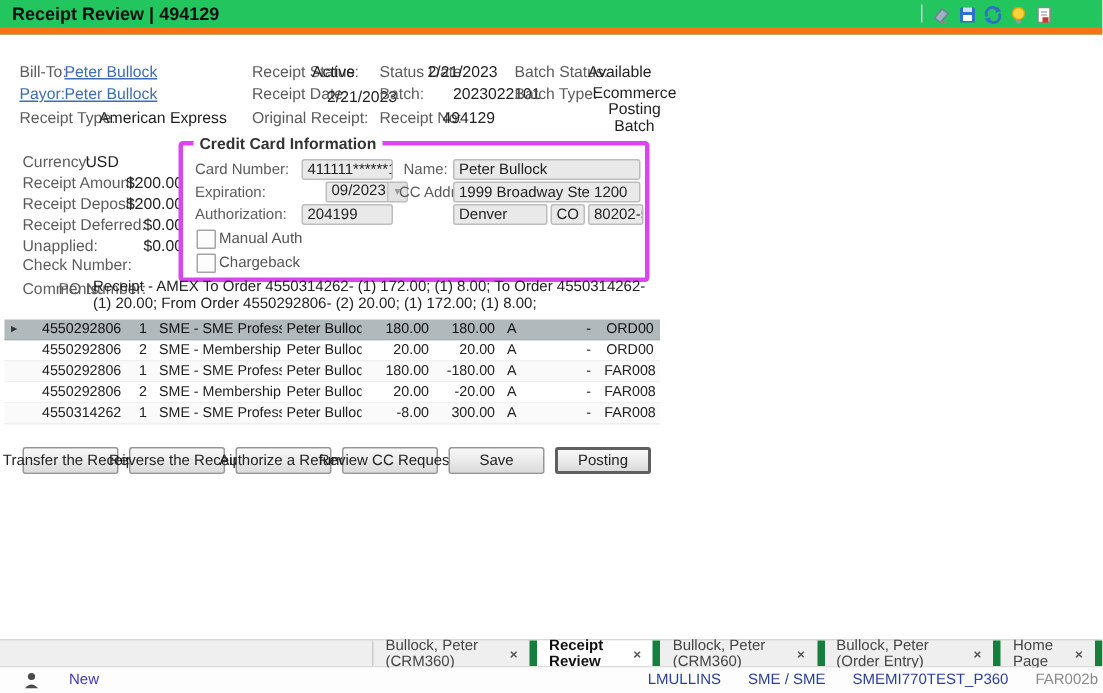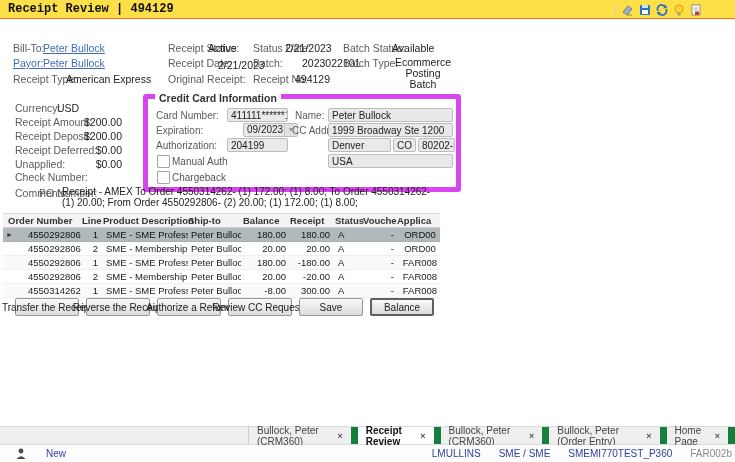--- a/index.html
+++ b/index.html
@@ -4,29 +4,29 @@
 <style>
   html,body{margin:0;padding:0;}
   body{width:735px;height:462px;position:relative;overflow:hidden;background:#fff;
        font-family:"Liberation Sans",sans-serif;color:#222;}
   .abs{position:absolute;white-space:nowrap;}
   .lbl{font-size:10.5px;color:#5c5c5c;}
   .val{font-size:10.5px;color:#222;}
   .link{font-size:10.5px;color:#3e6db5;text-decoration:underline;cursor:pointer;}
 
   
-  .titlebar{position:absolute;top:0;left:0;right:0;height:18px;background:#fde047;border-bottom:1px solid #f97316;font-family:Liberation Mono, monospace;}
+  .titlebar{position:absolute;top:0;left:0;right:0;height:18px;background:#22c55e;border-bottom:5px solid #f97316;}
   .page-title{position:absolute;left:8px;top:2px;font-size:12px;font-weight:bold;color:#101010;}
   .toolbar{position:absolute;right:33px;top:3px;display:flex;gap:5px;align-items:center;
            border-left:1px solid #d0d0d0;padding-left:7px;height:12px;}
   .tb-icon{width:12px;height:12px;display:inline-block;cursor:pointer;}
 
   
-  .groupbox{position:absolute;left:143px;top:94px;width:308px;height:88px;
-            border:5px solid #d946ef;border-radius:3px;text-decoration:underline;}
+  .groupbox{position:absolute;left:119px;top:94px;width:308px;height:88px;
+            border:3px solid #d946ef;border-radius:3px;text-decoration:underline;}
   .groupbox-title{position:absolute;left:7px;top:-7px;background:#fff;padding:0 4px;
                   font-size:10.5px;font-weight:bold;color:#333;}
   .tbox{position:absolute;background:#e9e9e9;border:1px solid #bdbdbd;border-radius:2px;
         font-size:10px;color:#222;height:14px;line-height:12px;padding:1px 3px;
         box-sizing:border-box;overflow:hidden;white-space:nowrap;}
   .ddl{display:flex;align-items:center;justify-content:space-between;padding-right:0;}
   .ddl .arrow{border-left:1px solid #c4c4c4;width:12px;text-align:center;color:#9a9a9a;
               font-size:8px;align-self:stretch;line-height:12px;background:#e2e2e2;}
   .chk{position:absolute;width:11px;height:11px;background:#fdfdfd;border:1px solid #a5a5a5;
        border-radius:1px;cursor:pointer;}
@@ -63,21 +63,21 @@
        background:linear-gradient(#f9f9f9,#dbdbdb);border:1px solid #979797;border-radius:2px;
        display:flex;align-items:center;justify-content:center;box-sizing:border-box;
        font-family:"Liberation Sans",sans-serif;white-space:nowrap;}
   .btn.default{border:2px solid #5f5f5f;}
 
   
   .tabstrip{position:absolute;left:0;top:426px;right:0;height:19px;background:#efefef;
             border-top:1px solid #d9d9d9;border-bottom:1px solid #dcdcdc;
             display:flex;align-items:stretch;padding-left:248px;box-sizing:border-box;}
   .tab{display:flex;align-items:center;padding:0 8px;font-size:10px;color:#444;
-       border-right:7px solid #15803d;cursor:pointer;}
+       border-right:5px solid #15803d;cursor:pointer;}
   .tab:first-child{border-left:1px solid #cdcdcd;}
   .tab.active{background:#fff;font-weight:bold;color:#111;}
   .tab-close{margin-left:7px;color:#555;font-weight:bold;font-size:9px;cursor:pointer;}
 
   
   .statusbar{position:absolute;left:0;top:445px;right:0;height:17px;background:#fdfdfd;font-size:10px;}
   .sb-left{position:absolute;left:16px;top:3px;display:flex;align-items:center;gap:20px;}
   .sb-new{color:#3a3ab8;cursor:pointer;}
   .sb-right{position:absolute;right:3px;top:3px;display:flex;gap:18px;}
   .sb-link{color:#2b3f9e;cursor:pointer;}
@@ -189,41 +189,29 @@
   <div class="tbox" style="left:180px;top:24px;width:125px;">1999 Broadway Ste 1200</div>
 
   <span class="abs lbl" style="left:8px;top:41px;font-size:10px;">Authorization:</span>
   <div class="tbox" style="left:79px;top:39px;width:61px;">204199</div>
   <div class="tbox" style="left:180px;top:39px;width:63px;">Denver</div>
   <div class="tbox" style="left:245px;top:39px;width:23px;">CO</div>
   <div class="tbox" style="left:270px;top:39px;width:37px;">80202-573</div>
 
   <span class="chk" style="left:9px;top:56px;"></span>
   <span class="abs chk-lbl" style="left:24px;top:57px;">Manual Auth</span>
-  <div class="tbox" style="left:180px;top:55px;width:125px;">USA</div>
 
   <span class="chk" style="left:9px;top:72px;"></span>
   <span class="abs chk-lbl" style="left:24px;top:73px;">Chargeback</span>
 </div>
 
 <span class="abs lbl" style="left:15px;top:187px;">Comments:</span>
 <div class="comments-text">Receipt - AMEX To Order 4550314262- (1) 172.00;  (1) 8.00;  To Order 4550314262- (1) 20.00;  From Order 4550292806- (2) 20.00;  (1) 172.00;  (1) 8.00;</div>
 
 <div class="grid">
-  <div class="grid-header">
-    <span class="abs" style="left:5px;">Order Number</span>
-    <span class="abs" style="left:79px;">Line</span>
-    <span class="abs" style="left:100px;">Product Description</span>
-    <span class="abs" style="left:185px;">Ship-to</span>
-    <span class="abs" style="left:240px;">Balance</span>
-    <span class="abs" style="left:287px;">Receipt</span>
-    <span class="abs" style="left:332px;">Status</span>
-    <span class="abs" style="left:360px;">Vouche</span>
-    <span class="abs" style="left:394px;">Applica</span>
-  </div>
 
   <div class="grid-row selected">
     <span class="cell c-gut">►</span>
     <span class="cell c-ord">4550292806</span>
     <span class="cell c-line">1</span>
     <span class="cell c-prod">SME - SME Professional M</span>
     <span class="cell c-ship">Peter Bullock</span>
     <span class="cell c-bal">180.00</span>
     <span class="cell c-rec">180.00</span>
     <span class="cell c-sta">A</span>
@@ -279,21 +267,21 @@
     <span class="cell c-app">FAR008</span>
   </div>
 </div>
 
 <div class="btn-row">
   <div class="btn">Transfer the Receipt</div>
   <div class="btn">Reverse the Receipt</div>
   <div class="btn">Authorize a Refund</div>
   <div class="btn">Review CC Requests</div>
   <div class="btn">Save</div>
-  <div class="btn default">Balance</div>
+  <div class="btn default">Posting</div>
 </div>
 
 <div class="tabstrip">
   <div class="tab">
     <span>Bullock, Peter (CRM360)</span>
     <span class="tab-close">×</span>
   </div>
   <div class="tab active">
     <span>Receipt Review</span>
     <span class="tab-close">×</span>

